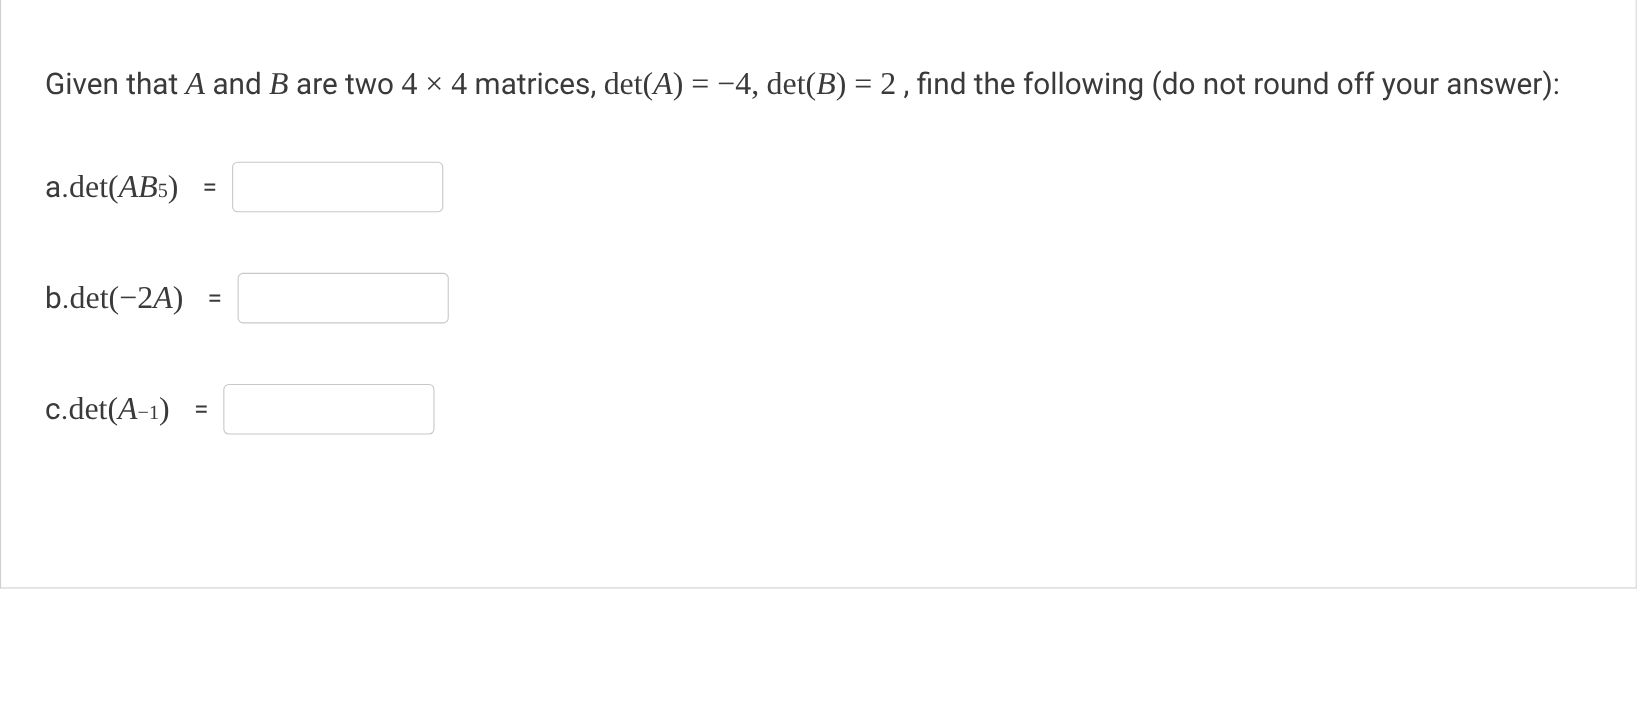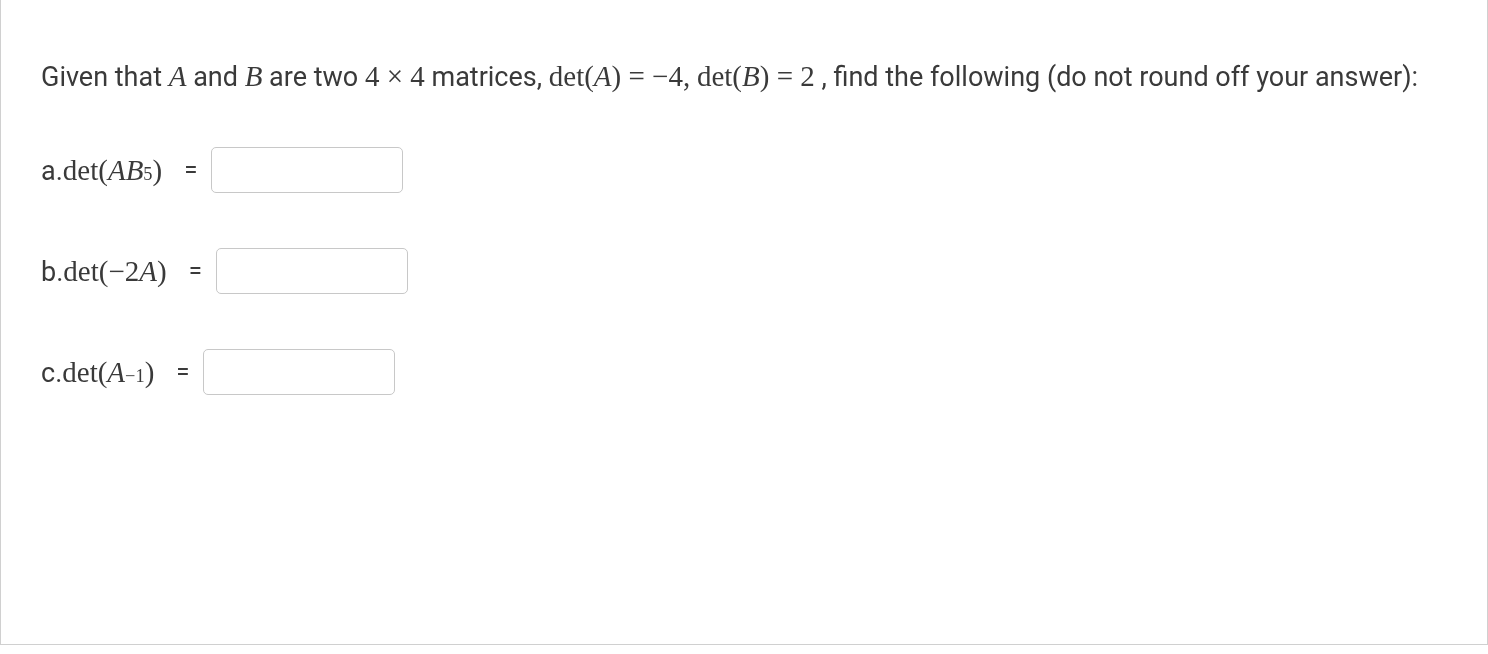--- a/index.html
+++ b/index.html
@@ -13,21 +13,21 @@
       color: #404040;
       width: 1488px;
       height: 654px;
       position: relative;
     }
     .question-container {
       border: 1px solid #d0d0d0;
       border-top: none;
       padding: 50px 40px 60px 40px;
       margin: 0;
-      height: 645px;
+      height: 535px;
     }
     .prompt {
       font-size: 27px;
       line-height: 1.8;
       color: #3a3a3a;
       margin-bottom: 45px;
     }
     .math-it {
       font-family: "Times New Roman", Times, serif;
       font-style: italic;

